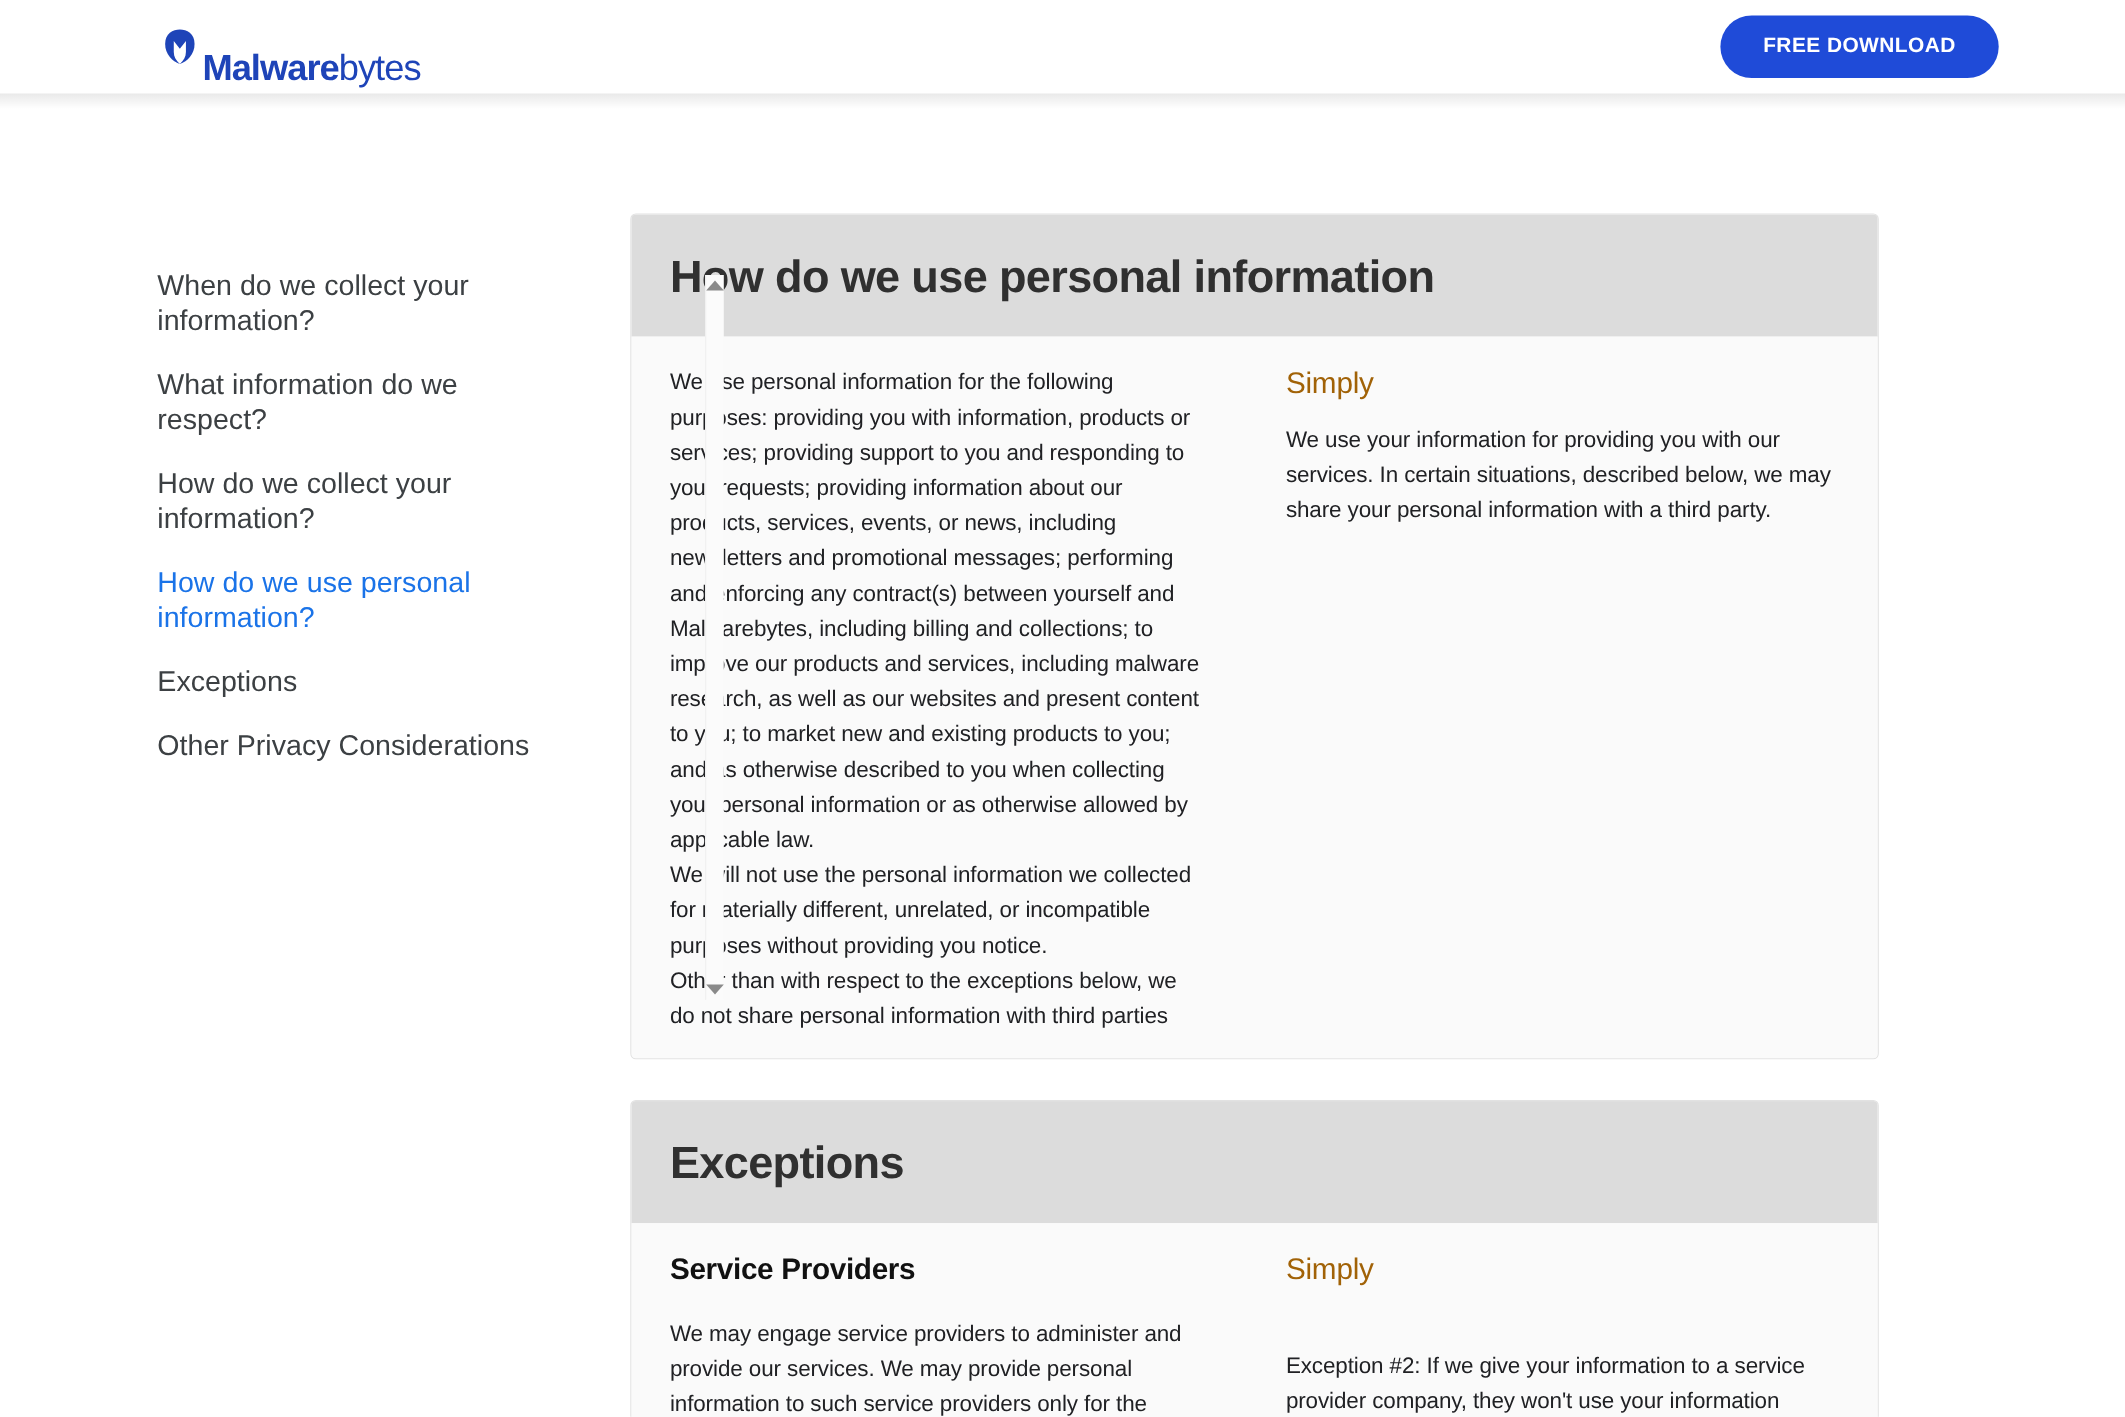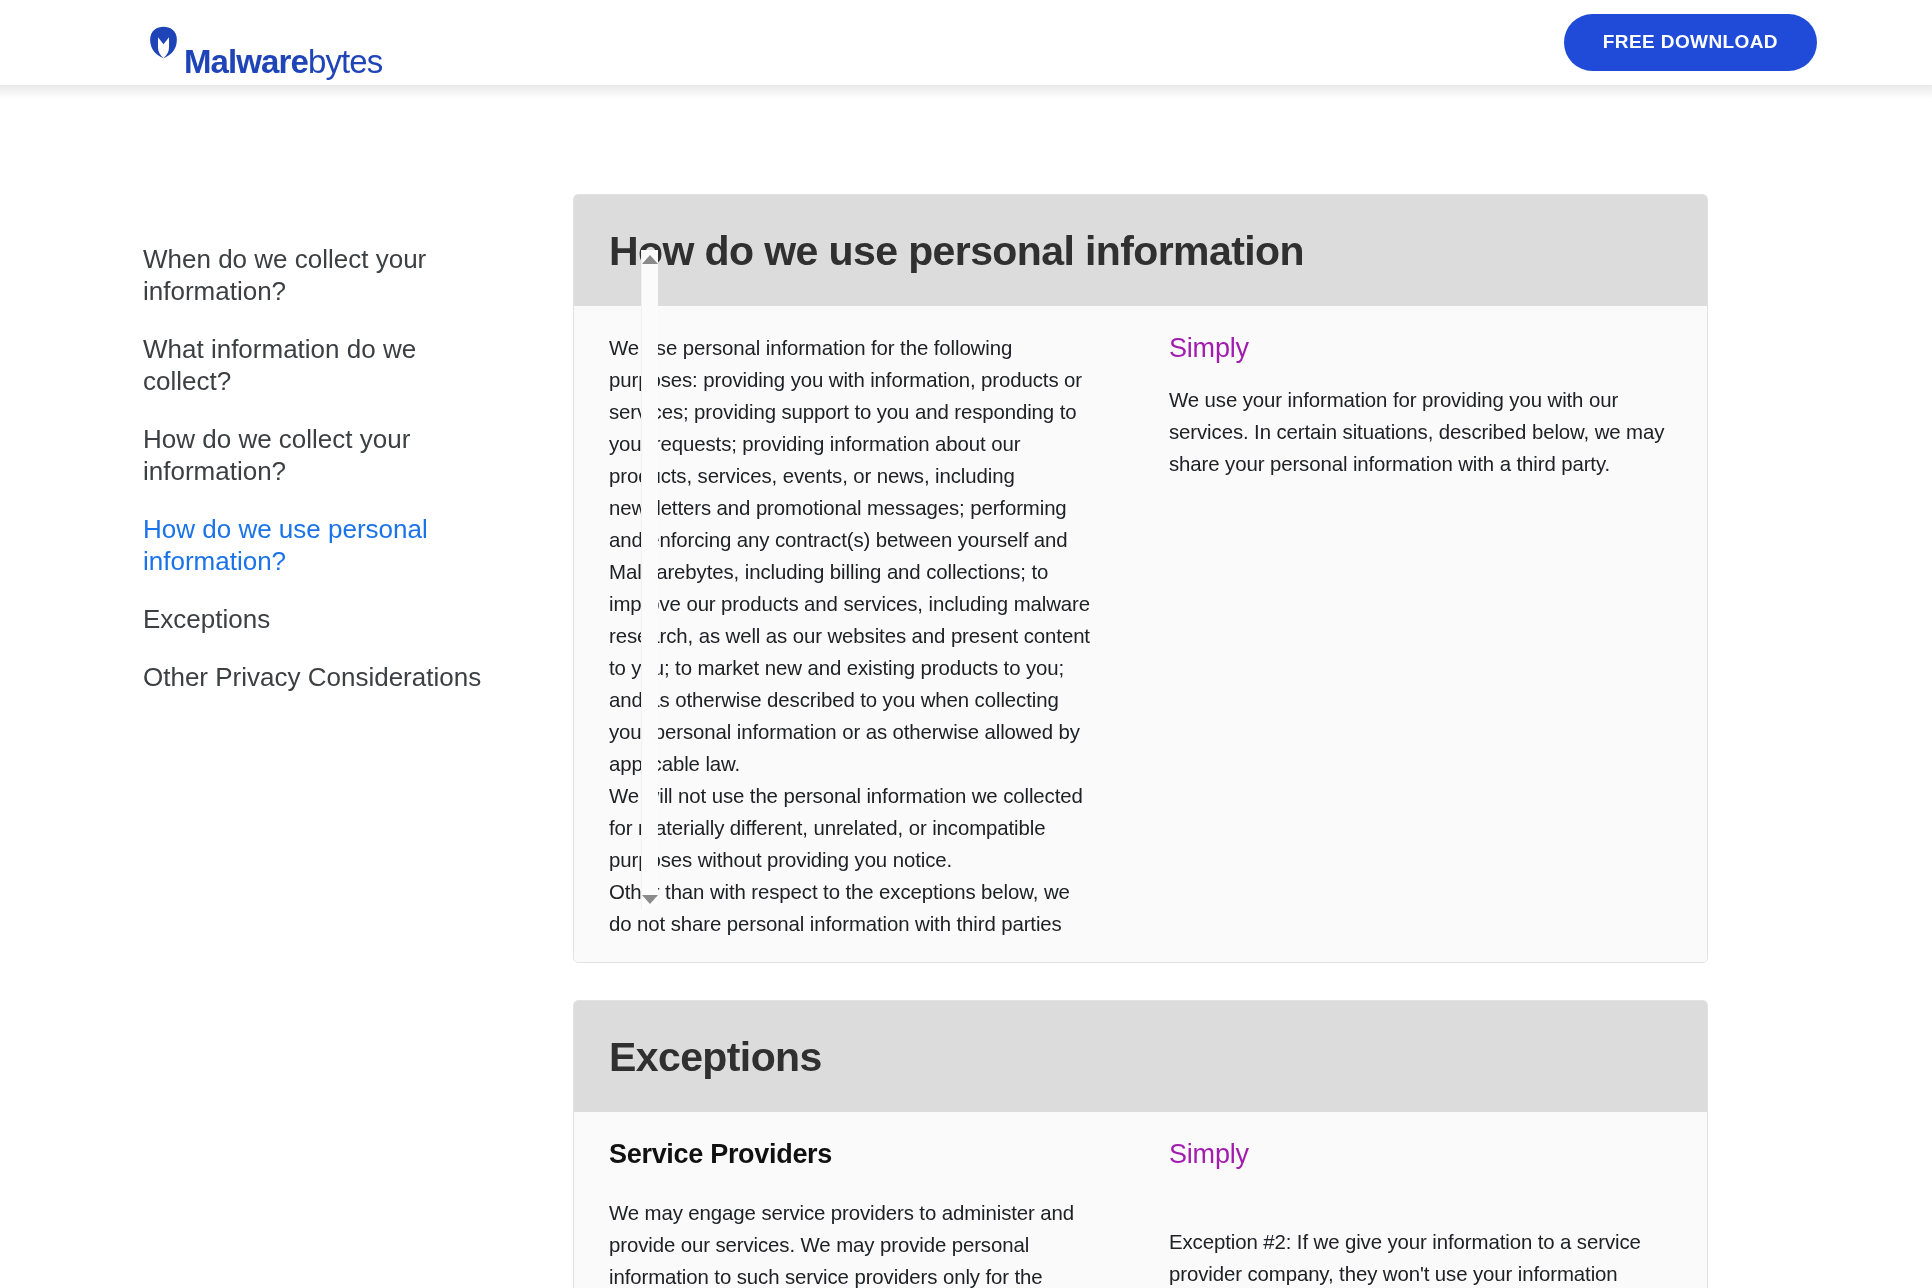--- a/index.html
+++ b/index.html
@@ -188,21 +188,21 @@
     font-size: 27px;
     font-weight: 700;
     color: #111111;
     letter-spacing: -0.3px;
     margin-bottom: 26px;
     line-height: 1.2;
   }
   .simply-heading {
     font-size: 27px;
     font-weight: 400;
-    color: #a21caf;
+    color: #a16207;
     letter-spacing: -0.2px;
     margin-bottom: 19px;
     line-height: 1.2;
   }
   .body-text {
     font-size: 20.4px;
     line-height: 32px;
     color: #202124;
     letter-spacing: -0.1px;
   }
@@ -229,21 +229,21 @@
 </header>
 
 <div class="page-body">
 
   <aside class="sidebar">
     <ul class="toc-list">
       <li class="toc-item">
         <a class="toc-link" href="#">When do we collect your information?</a>
       </li>
       <li class="toc-item">
-        <a class="toc-link" href="#">What information do we collect?</a>
+        <a class="toc-link" href="#">What information do we respect?</a>
       </li>
       <li class="toc-item">
         <a class="toc-link" href="#">How do we collect your information?</a>
       </li>
       <li class="toc-item">
         <a class="toc-link active" href="#">How do we use personal information?</a>
       </li>
       <li class="toc-item">
         <a class="toc-link" href="#">Exceptions</a>
       </li>

